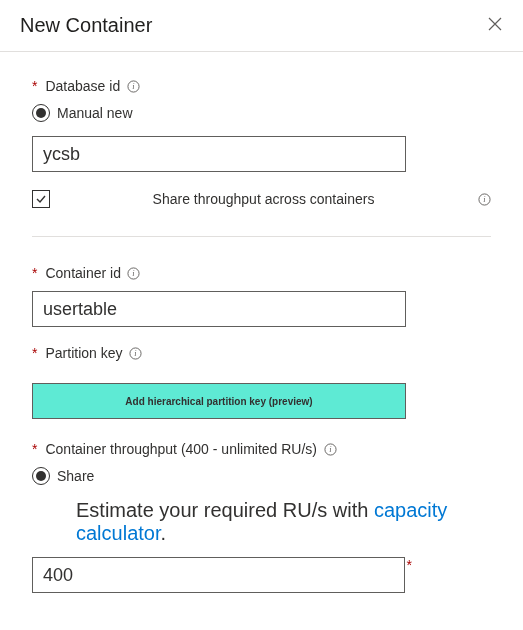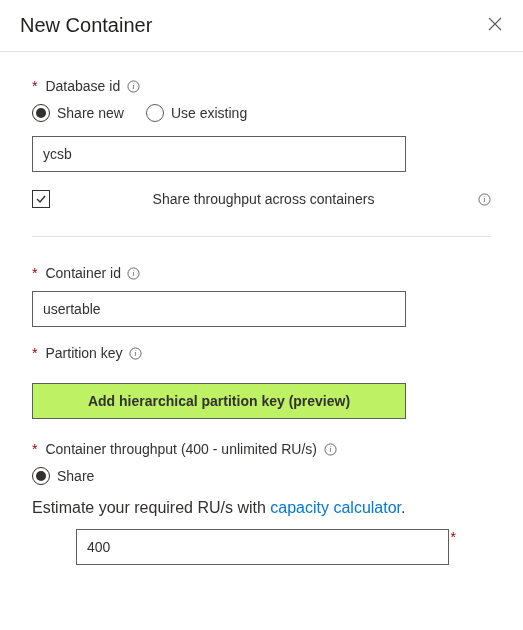--- a/index.html
+++ b/index.html
@@ -85,21 +85,21 @@
       border-radius: 50%;
     }
     .radio-circle.unselected {
       border-color: #605e5c;
     }
     .text-input {
       width: 374px;
       height: 36px;
       border: 1px solid #605e5c;
       padding: 0 10px;
-      font-size: 14px;
+      font-size: 18px;
       font-family: inherit;
       color: #323130;
       outline: none;
       display: block;
     }
     .checkbox-row {
       display: flex;
       align-items: center;
       gap: 9px;
       margin-top: 18px;
@@ -122,43 +122,43 @@
       background: #e1dfdd;
       margin: 0 0 28px 0;
     }
     .section-gap {
       margin-top: 18px;
     }
     .btn {
       width: 374px;
       height: 36px;
       border: 1px solid #605e5c;
-      background: #bef264;
-      font-size: 14px;
+      background: #5eead4;
+      font-size: 10px;
       font-family: inherit;
       color: #323130;
       cursor: pointer;
       margin-top: 12px;
       font-weight: 600;
     }
     .hint {
-      font-size: 16px;
+      font-size: 20px;
       color: #323130;
       margin-top: 14px;
       margin-bottom: 12px;
+      margin-left: 44px;
     }
     .link {
       color: #0078d4;
       cursor: pointer;
     }
     .throughput-wrap {
       display: flex;
       align-items: flex-start;
       width: 380px;
-      margin-left: 44px;
     }
     .throughput-wrap input {
       width: 374px;
     }
     .throughput-star {
       color: #a80000;
       margin-left: 2px;
     }
     .mt20 { margin-top: 22px; }
   </style>
@@ -184,25 +184,21 @@
       <svg width="13" height="13" viewBox="0 0 14 14">
           <circle cx="7" cy="7" r="6" stroke="#605e5c" stroke-width="1" fill="none"></circle>
           <text x="7" y="10" text-anchor="middle" font-size="9" fill="#605e5c" font-family="Georgia,serif" font-style="italic">i</text>
         </svg>
     </span>
   </div>
 
   <div class="radio-row">
     <div class="radio-item">
       <div class="radio-circle selected"></div>
-      <span>Share new</span>
-    </div>
-    <div class="radio-item">
-      <div class="radio-circle unselected"></div>
-      <span>Use existing</span>
+      <span>Manual new</span>
     </div>
   </div>
 
   <input type="text" class="text-input" value="ycsb" style="">
 
   <div class="checkbox-row">
     <div class="checkbox">
       <svg width="12" height="12" viewBox="0 0 12 12">
           <path d="M2 6 L5 9 L10 3" stroke="#323130" stroke-width="1.4" fill="none"></path>
         </svg>

